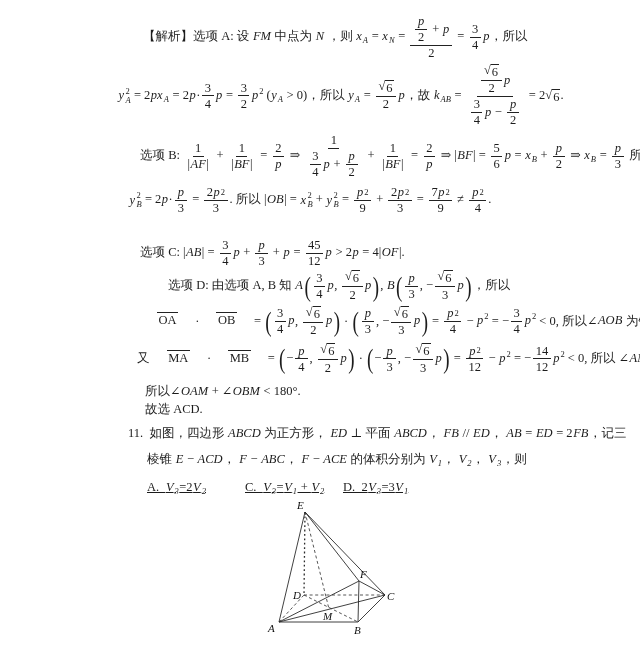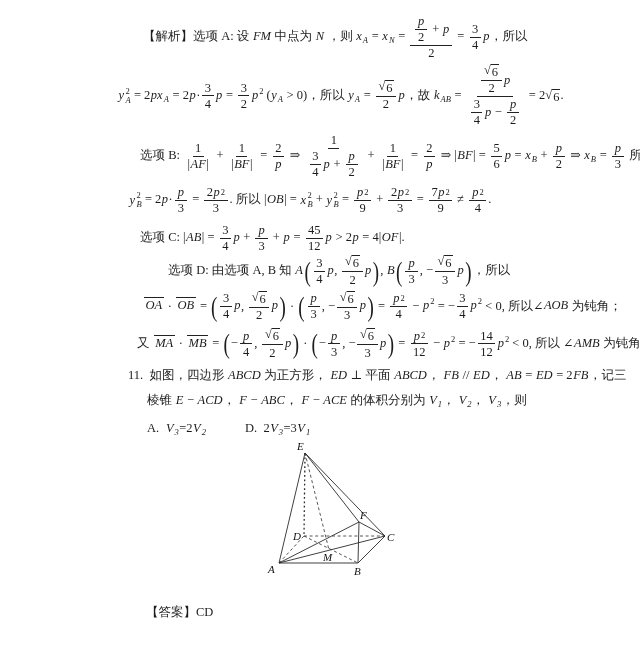--- a/index.html
+++ b/index.html
@@ -14,28 +14,28 @@
   .ms{white-space:pre;}
   .mi{font-style:italic;padding:0 0.5px;}
   .msub{font-size:8.5px;font-style:italic;vertical-align:-3px;margin-left:0.5px;margin-right:0.5px;}
   .msup{font-size:8.5px;vertical-align:5px;margin-left:0.5px;}
   .mfrac{display:inline-flex;flex-direction:column;align-items:center;vertical-align:middle;margin:0 2px;line-height:1.12;text-align:center;}
   .fnum{display:inline-flex;align-items:center;justify-content:center;border-bottom:1px solid #222;padding:0 2.5px 0.5px 2.5px;}
   .fden{display:inline-flex;align-items:center;justify-content:center;padding:0.5px 2.5px 0 2.5px;}
   .msqrt{display:inline-flex;align-items:flex-start;white-space:nowrap;}
   .sqsign{line-height:1.1;}
   .mrad{border-top:1px solid #222;line-height:1.15;padding:0 1px;}
-  .mvec{font-style:italic;border-top:1px solid #222;display:inline-block;line-height:1.15;padding:0 1.5px;margin:0 1px;}
+  .mvec{border-top:1px solid #222;display:inline-block;line-height:1.15;padding:0 1.5px;margin:0 14px;}
   .mbig{display:inline-block;font-size:19px;transform:scaleY(1.45);vertical-align:middle;line-height:0.9;margin:0 1px;font-weight:300;}
   .mss{display:inline-flex;align-items:center;vertical-align:middle;}
   .mss .stack{display:inline-flex;flex-direction:column;font-size:8.5px;line-height:1.05;margin-left:1px;}
   .mss .st-sup{font-style:normal;}
   .mss .st-sub{font-style:italic;}
   .opts{display:flex;white-space:nowrap;}
-  .opt{display:inline-block;width:98px;}
+  .opt{display:inline-block;width:98px;text-decoration:underline;}
   .opt:last-child{width:auto;}
   .figure{width:150px;height:145px;}
   .figlabel{font-family:"Liberation Serif","DejaVu Serif",serif;font-style:italic;font-size:11px;fill:#111;}
 </style>
 </head>
 <body>
 
 <div class="page">
   <div class="content">
     <div class="line" style="margin-left:3px;"><span class="ms">【解析】选项 A: 设 </span><span class="mi">FM</span><span class="ms"> 中点为 </span><span class="mi">N</span><span class="ms"> ，则 </span><span class="mi">x</span><span class="msub">A</span><span class="ms"> = </span><span class="mi">x</span><span class="msub">N</span><span class="ms"> = </span><span class="mfrac">
@@ -280,21 +280,21 @@
           </span>
         </span><span class="ms"> ≠ </span><span class="mfrac">
           <span class="fnum">
             <span class="mi">p</span>
             <span class="msup">2</span>
           </span>
           <span class="fden">
             <span class="ms">4</span>
           </span>
         </span><span class="ms">.</span></div>
-    <div class="line" style="margin-top:8px;"><span class="ms">选项 C: |</span><span class="mi">AB</span><span class="ms">| = </span><span class="mfrac">
+    <div class="line" style="margin-top:23px;"><span class="ms">选项 C: |</span><span class="mi">AB</span><span class="ms">| = </span><span class="mfrac">
           <span class="fnum">
             <span class="ms">3</span>
           </span>
           <span class="fden">
             <span class="ms">4</span>
           </span>
         </span><span class="mi">p</span><span class="ms"> + </span><span class="mfrac">
           <span class="fnum">
             <span class="mi">p</span>
           </span>
@@ -437,26 +437,29 @@
             <span class="ms">12</span>
           </span>
         </span><span class="ms"> − </span><span class="mi">p</span><span class="msup">2</span><span class="ms"> = −</span><span class="mfrac">
           <span class="fnum">
             <span class="ms">14</span>
           </span>
           <span class="fden">
             <span class="ms">12</span>
           </span>
         </span><span class="mi">p</span><span class="msup">2</span><span class="ms"> &lt; 0, 所以 ∠</span><span class="mi">AMB</span><span class="ms"> 为钝角；</span></div>
+    <div class="line" style="margin-left:5px;margin-top:8px;"><span class="ms">所以∠</span><span class="mi">OAM</span><span class="ms"> + ∠</span><span class="mi">OBM</span><span class="ms"> &lt; 180°.</span></div>
+    <div class="line" style="margin-left:5px;margin-top:2px;"><span class="ms">故选 ACD.</span></div>
 
     <div class="line" style="margin-left:-12px;margin-top:7px;"><span class="ms">11.  如图，四边形 </span><span class="mi">ABCD</span><span class="ms"> 为正方形， </span><span class="mi">ED</span><span class="ms"> ⊥ 平面 </span><span class="mi">ABCD</span><span class="ms">， </span><span class="mi">FB</span><span class="ms"> // </span><span class="mi">ED</span><span class="ms">， </span><span class="mi">AB</span><span class="ms"> = </span><span class="mi">ED</span><span class="ms"> = 2</span><span class="mi">FB</span><span class="ms">，记三</span></div>
     <div class="line" style="margin-left:7px;margin-top:9px;"><span class="ms">棱锥 </span><span class="mi">E</span><span class="ms"> − </span><span class="mi">ACD</span><span class="ms">， </span><span class="mi">F</span><span class="ms"> − </span><span class="mi">ABC</span><span class="ms">， </span><span class="mi">F</span><span class="ms"> − </span><span class="mi">ACE</span><span class="ms"> 的体积分别为 </span><span class="mi">V</span><span class="msub">1</span><span class="ms">， </span><span class="mi">V</span><span class="msub">2</span><span class="ms">， </span><span class="mi">V</span><span class="msub">3</span><span class="ms">，则</span></div>
 
     <div class="opts line" style="margin-left:7px;margin-top:9px;">
       <span class="opt"><span class="ms">A.  </span><span class="mi">V</span><span class="msub">3</span><span class="ms">=2</span><span class="mi">V</span><span class="msub">2</span></span>
+      <span class="opt"><span class="ms">C.  </span><span class="mi">V</span><span class="msub">3</span><span class="ms">=</span><span class="mi">V</span><span class="msub">1</span><span class="ms"> + </span><span class="mi">V</span><span class="msub">2</span></span>
       <span class="opt"><span class="ms">D.  2</span><span class="mi">V</span><span class="msub">3</span><span class="ms">=3</span><span class="mi">V</span><span class="msub">1</span></span>
     </div>
 
     <div class="figure" style="margin-left:112px;margin-top:2px;"><svg viewBox="0 0 150 145" width="150" height="145">
           <line x1="53" y1="13" x2="27" y2="123" stroke="#2b2b2b" stroke-width="0.9"></line>
           <line x1="53" y1="13" x2="107" y2="82" stroke="#2b2b2b" stroke-width="0.9"></line>
           <line x1="53" y1="13" x2="133" y2="96" stroke="#2b2b2b" stroke-width="0.9"></line>
           <line x1="27" y1="123" x2="106" y2="123" stroke="#2b2b2b" stroke-width="0.9"></line>
           <line x1="106" y1="123" x2="133" y2="96" stroke="#2b2b2b" stroke-width="0.9"></line>
           <line x1="133" y1="96" x2="107" y2="82" stroke="#2b2b2b" stroke-width="0.9"></line>

